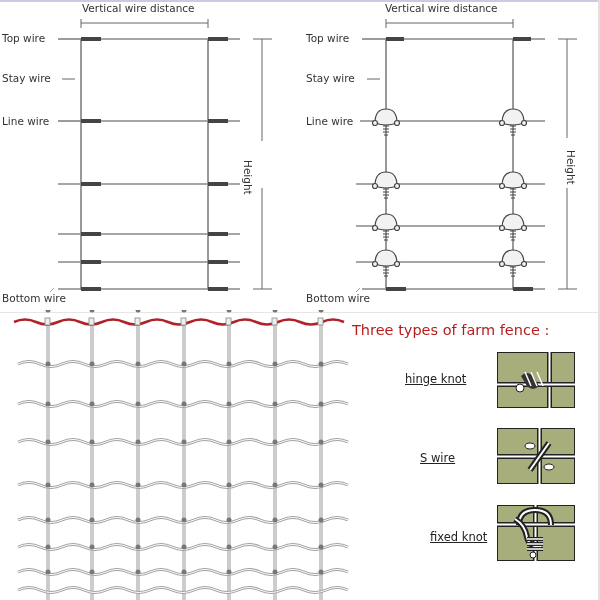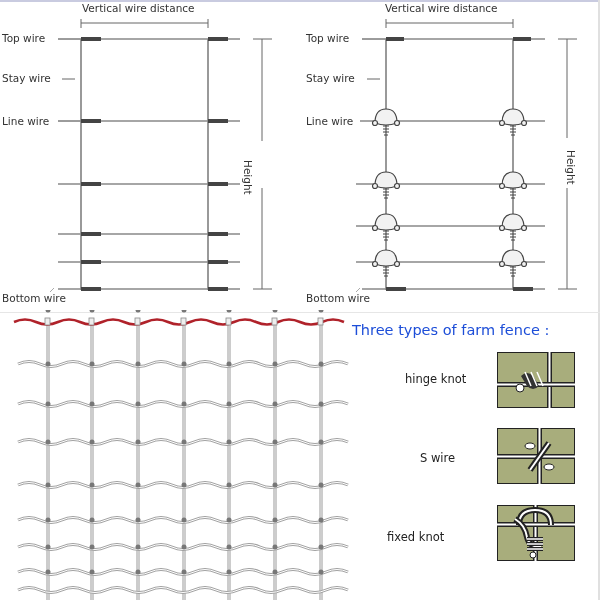--- a/index.html
+++ b/index.html
@@ -1,20 +1,20 @@
 <!DOCTYPE html>
 <html><head>
 <meta charset="utf-8">
 <style>
   html, body { margin: 0; padding: 0; background: #ffffff; }
   body { width: 600px; height: 600px; position: relative; overflow: hidden; font-family: "DejaVu Sans", sans-serif; }
   .panel { position: absolute; }
   .lbl { position: absolute; font-size: 10.5px; color: #333; white-space: nowrap; font-family: "DejaVu Sans", sans-serif; }
-  .title { position: absolute; font-size: 14.5px; color: #1d4ed8; white-space: nowrap; font-family: "DejaVu Sans", sans-serif; }
-  .knot-label { position: absolute; font-size: 11.5px; color: #222; white-space: nowrap; font-family: "DejaVu Sans", sans-serif; }
+  .title { position: absolute; font-size: 14.5px; color: #b91c1c; white-space: nowrap; font-family: "DejaVu Sans", sans-serif; }
+  .knot-label { position: absolute; font-size: 11.5px; color: #222; white-space: nowrap; font-family: "DejaVu Sans", sans-serif; text-decoration: underline; }
   .knot-box { position: absolute; width: 78px; height: 56px; }
   .divider { position: absolute; left: 0; top: 312px; width: 600px; height: 1px; background: #e6e6e6; }
   .frame-top { position: absolute; left: 0; top: 0; width: 600px; height: 2px; background: #c9cbe0; }
   .frame-right { position: absolute; right: 0; top: 0; width: 2px; height: 600px; background: #e0e0e0; }
 </style>
 </head>
 <body>
 
 <div class="frame-top"></div>
 <div class="frame-right"></div>
@@ -267,21 +267,21 @@
     <rect x="40" y="0" width="5" height="56" fill="#222"></rect>
       <rect x="41.5" y="0" width="2" height="56" fill="#fff"></rect>
     <rect x="0" y="26" width="78" height="5" fill="#222"></rect>
       <rect x="0" y="27.5" width="78" height="2" fill="#fff"></rect>
     <ellipse cx="33" cy="18" rx="5" ry="3" fill="#fff" stroke="#222"></ellipse>
     <ellipse cx="52" cy="39" rx="5" ry="3" fill="#fff" stroke="#222"></ellipse>
     <path d="M33,42 L52,15" stroke="#222" stroke-width="6"></path>
     <path d="M33,42 L52,15" stroke="#fff" stroke-width="2"></path>
   </svg>
 
-  <div class="knot-label" style="left:387px;top:530px;">fixed knot</div>
+  <div class="knot-label" style="left:430px;top:530px;">fixed knot</div>
   <svg class="knot-box" style="left:497px;top:505px;" viewBox="0 0 78 56">
     <rect x="0" y="0" width="78" height="56" fill="#a8ad7c" stroke="#222" stroke-width="2"></rect>
     <rect x="36" y="0" width="5" height="56" fill="#222"></rect>
       <rect x="37.5" y="0" width="2" height="56" fill="#fff"></rect>
     <rect x="0" y="17" width="78" height="5" fill="#222"></rect>
       <rect x="0" y="18.5" width="78" height="2" fill="#fff"></rect>
     <path d="M22,20 Q22,5 38,5 Q54,5 54,20" fill="none" stroke="#222" stroke-width="6"></path>
     <path d="M22,20 Q22,5 38,5 Q54,5 54,20" fill="none" stroke="#fff" stroke-width="2"></path>
     <path d="M18,14 q10,6 12,18 q2,10 14,10" fill="none" stroke="#222" stroke-width="6"></path>
     <path d="M18,14 q10,6 12,18 q2,10 14,10" fill="none" stroke="#fff" stroke-width="2"></path>

